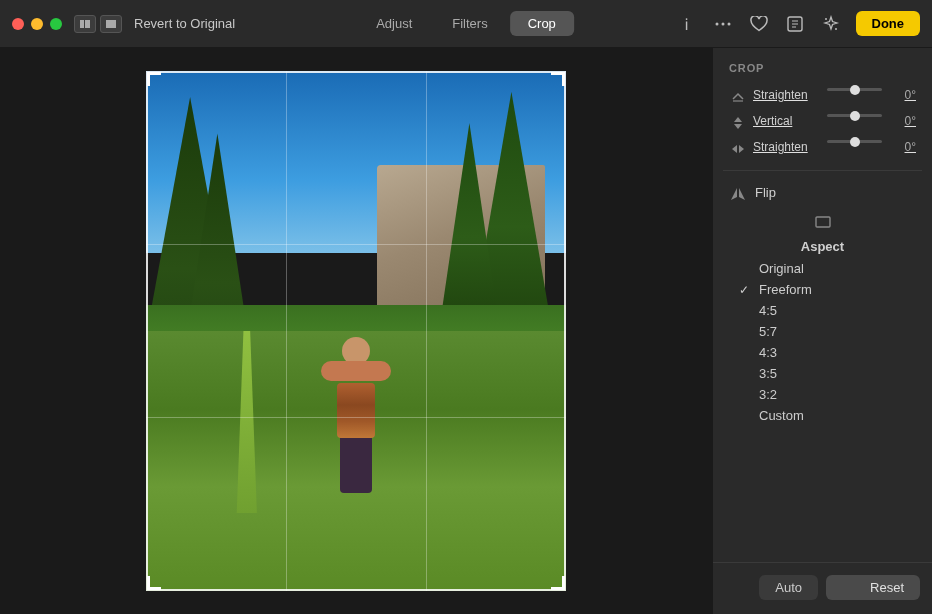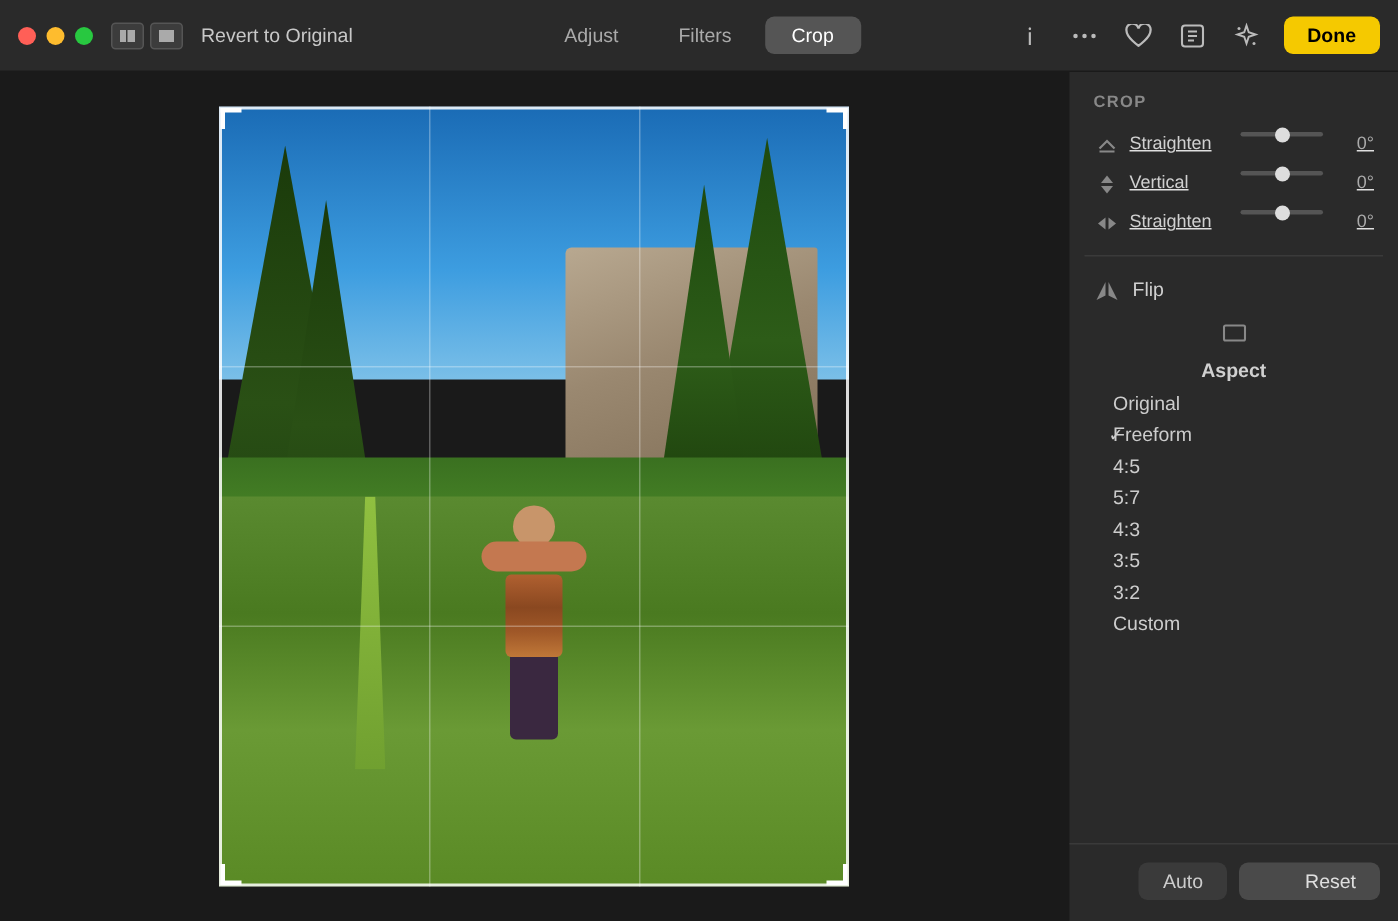--- a/index.html
+++ b/index.html
@@ -351,21 +351,21 @@
       font-weight: 600;
       color: #d0d0d0;
     }
     .aspect-list {
       list-style: none;
       padding: 2px 0;
     }
     .aspect-item {
       display: flex;
       align-items: center;
-      padding: 3px 16px 3px 29px;
+      padding: 3px 16px 3px 46px;
       font-size: 13px;
       color: #ccc;
       cursor: pointer;
       position: relative;
     }
     .aspect-item.checked::before {
       content: "✓";
       position: absolute;
       left: 26px;
       color: #ccc;

